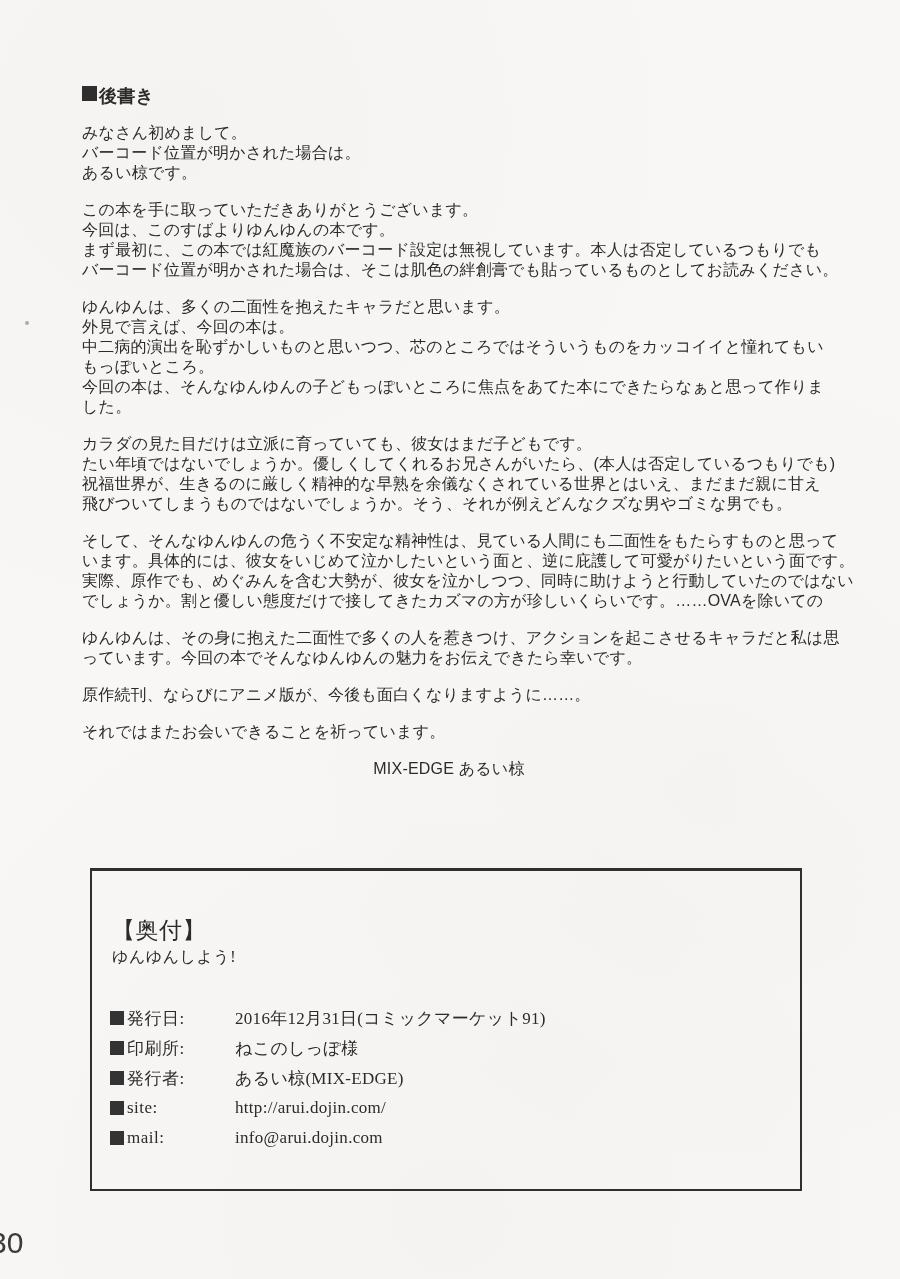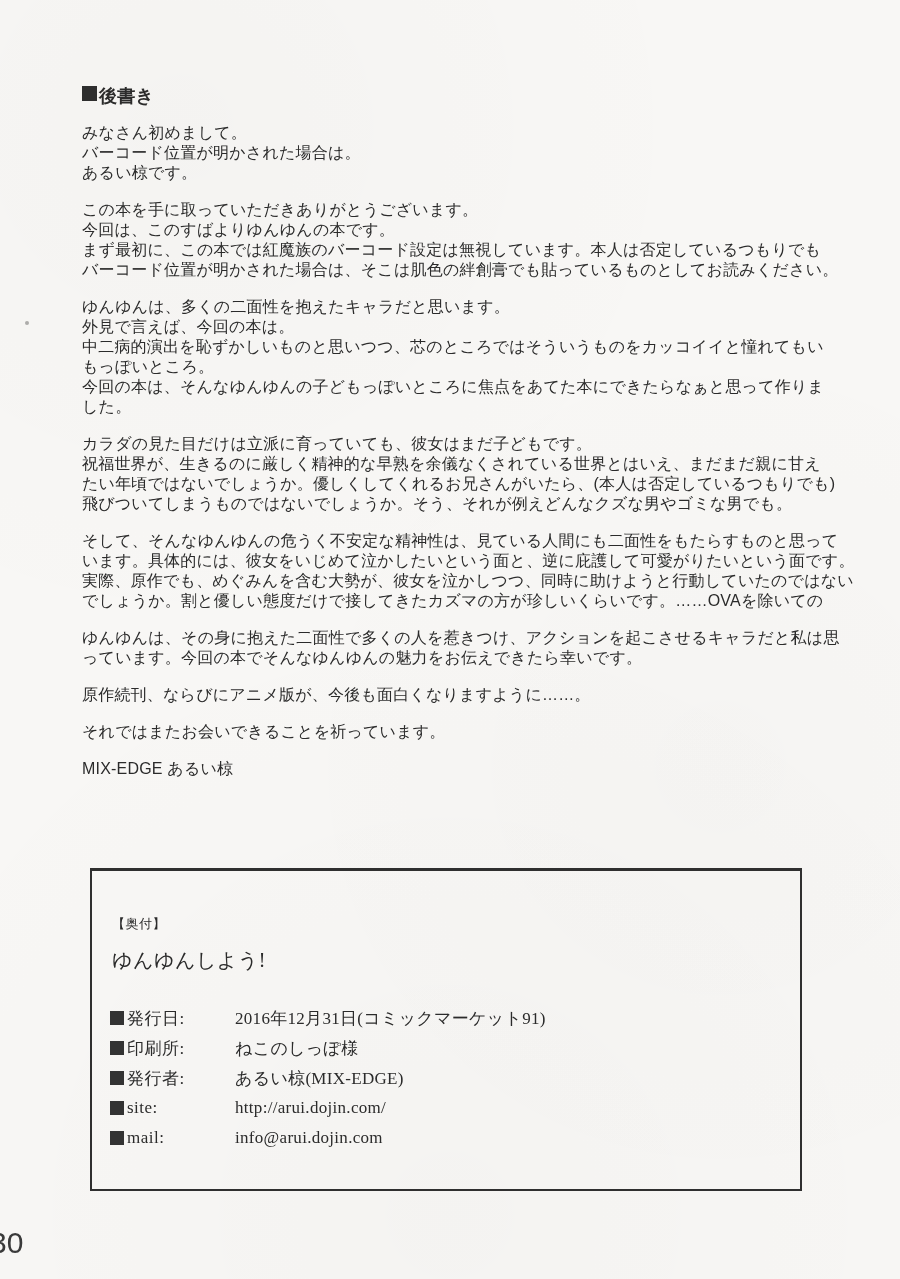--- a/index.html
+++ b/index.html
@@ -52,49 +52,49 @@
     flex: 0 0 auto;
   }
   .para {
     margin: 0 0 17px 0;
   }
   .line {
     white-space: nowrap;
     height: 20px;
   }
   .signature {
-    text-align: left;
+    text-align: center;
     padding-right: 38px;
     height: 20px;
     white-space: nowrap;
   }
   .colophon-box {
     position: absolute;
     left: 90px;
     top: 868px;
     width: 712px;
     height: 323px;
     border: 2px solid #2f2f2f;
     border-top-width: 3px;
     box-sizing: border-box;
     background: transparent;
     font-family: "Liberation Serif", "DejaVu Serif", serif;
   }
   .colophon-title {
     position: absolute;
     left: 20px;
     top: 44px;
-    font-size: 13px;
+    font-size: 23px;
     letter-spacing: 0.5px;
   }
   .colophon-booktitle {
     position: absolute;
     left: 20px;
     top: 76px;
-    font-size: 20px;
+    font-size: 16px;
     letter-spacing: 0.5px;
   }
   .colophon-rows {
     position: absolute;
     left: 18px;
     top: 132px;
     right: 16px;
   }
   .crow {
     display: flex;
@@ -170,22 +170,22 @@
     <div class="line">ゆんゆんは、多くの二面性を抱えたキャラだと思います。</div>
     <div class="line">外見で言えば、今回の本は。</div>
     <div class="line">中二病的演出を恥ずかしいものと思いつつ、芯のところではそういうものをカッコイイと憧れてもい</div>
     <div class="line">もっぽいところ。</div>
     <div class="line">今回の本は、そんなゆんゆんの子どもっぽいところに焦点をあてた本にできたらなぁと思って作りま</div>
     <div class="line">した。</div>
   </div>
 
   <div class="para">
     <div class="line">カラダの見た目だけは立派に育っていても、彼女はまだ子どもです。</div>
+    <div class="line">たい年頃ではないでしょうか。優しくしてくれるお兄さんがいたら、(本人は否定しているつもりでも)</div>
     <div class="line">祝福世界が、生きるのに厳しく精神的な早熟を余儀なくされている世界とはいえ、まだまだ親に甘え</div>
-    <div class="line">たい年頃ではないでしょうか。優しくしてくれるお兄さんがいたら、(本人は否定しているつもりでも)</div>
     <div class="line">飛びついてしまうものではないでしょうか。そう、それが例えどんなクズな男やゴミな男でも。</div>
   </div>
 
   <div class="para">
     <div class="line">そして、そんなゆんゆんの危うく不安定な精神性は、見ている人間にも二面性をもたらすものと思って</div>
     <div class="line">います。具体的には、彼女をいじめて泣かしたいという面と、逆に庇護して可愛がりたいという面です。</div>
     <div class="line">実際、原作でも、めぐみんを含む大勢が、彼女を泣かしつつ、同時に助けようと行動していたのではない</div>
     <div class="line">でしょうか。割と優しい態度だけで接してきたカズマの方が珍しいくらいです。……OVAを除いての</div>
   </div>
 

